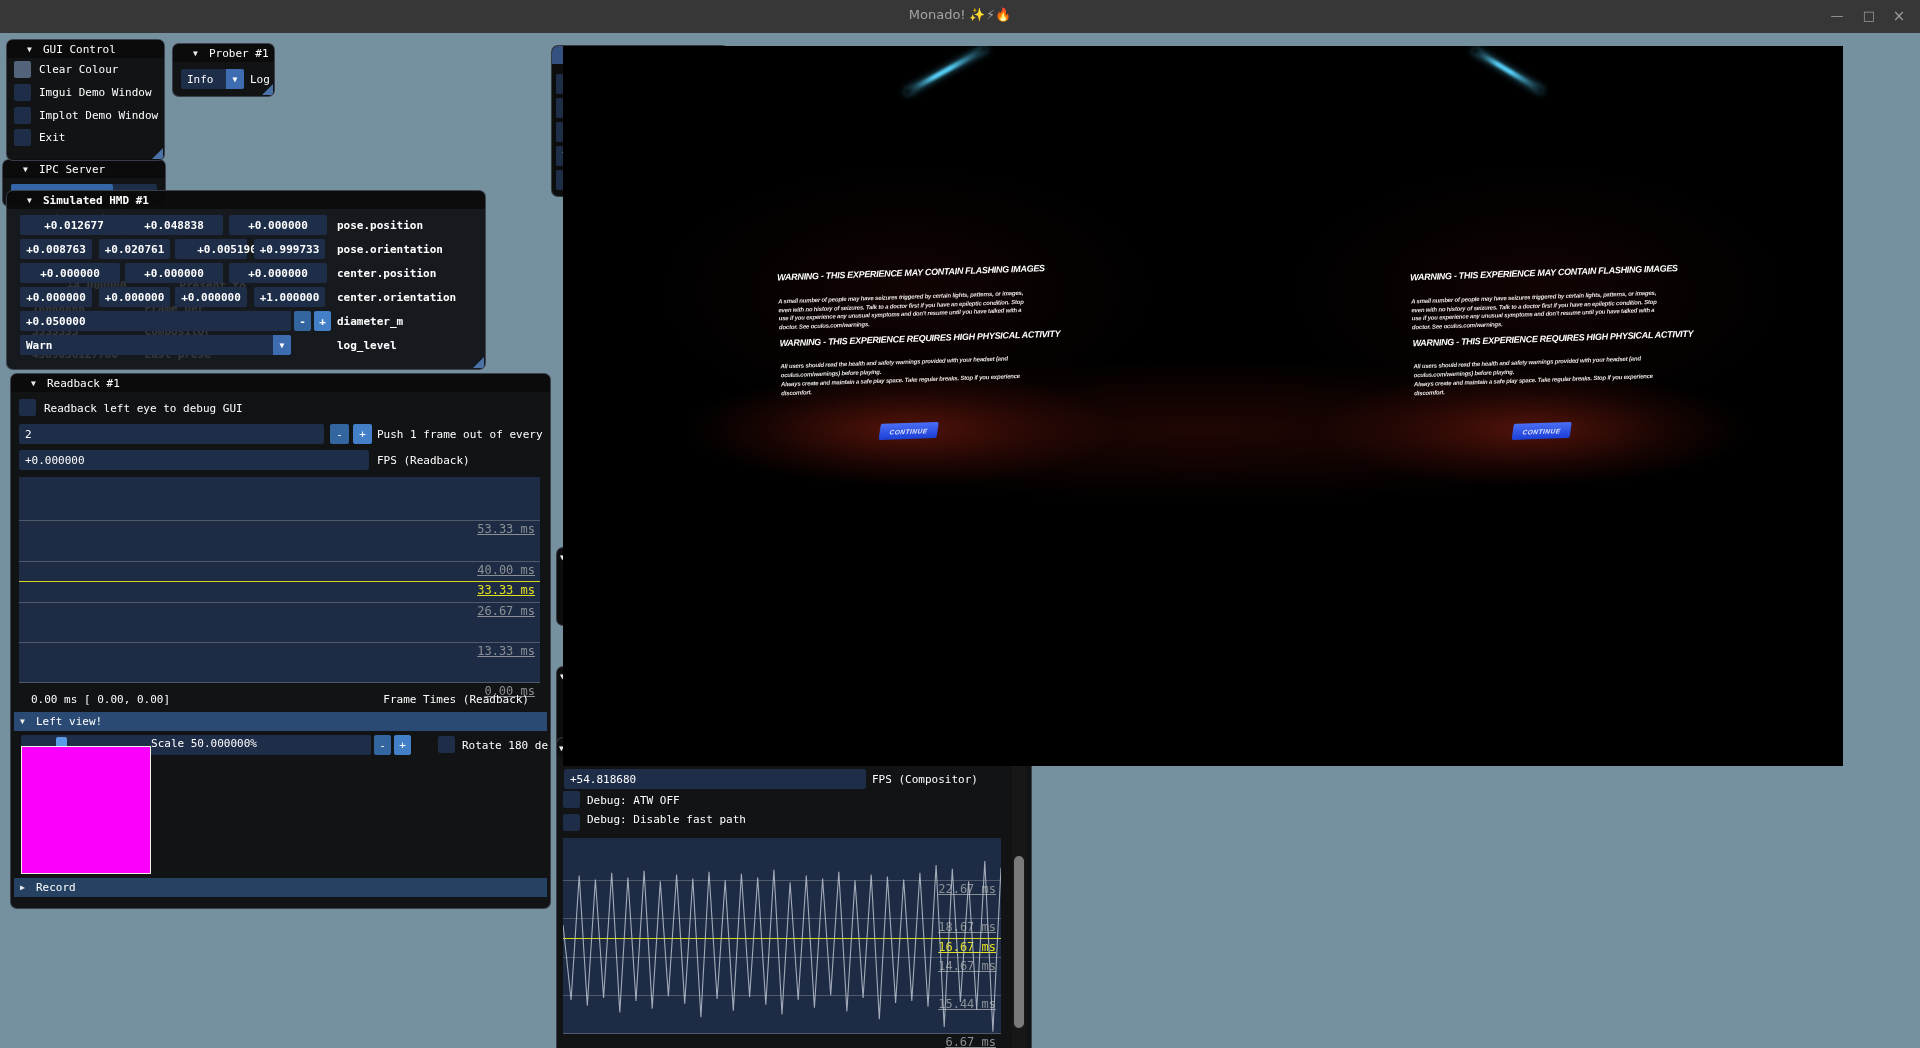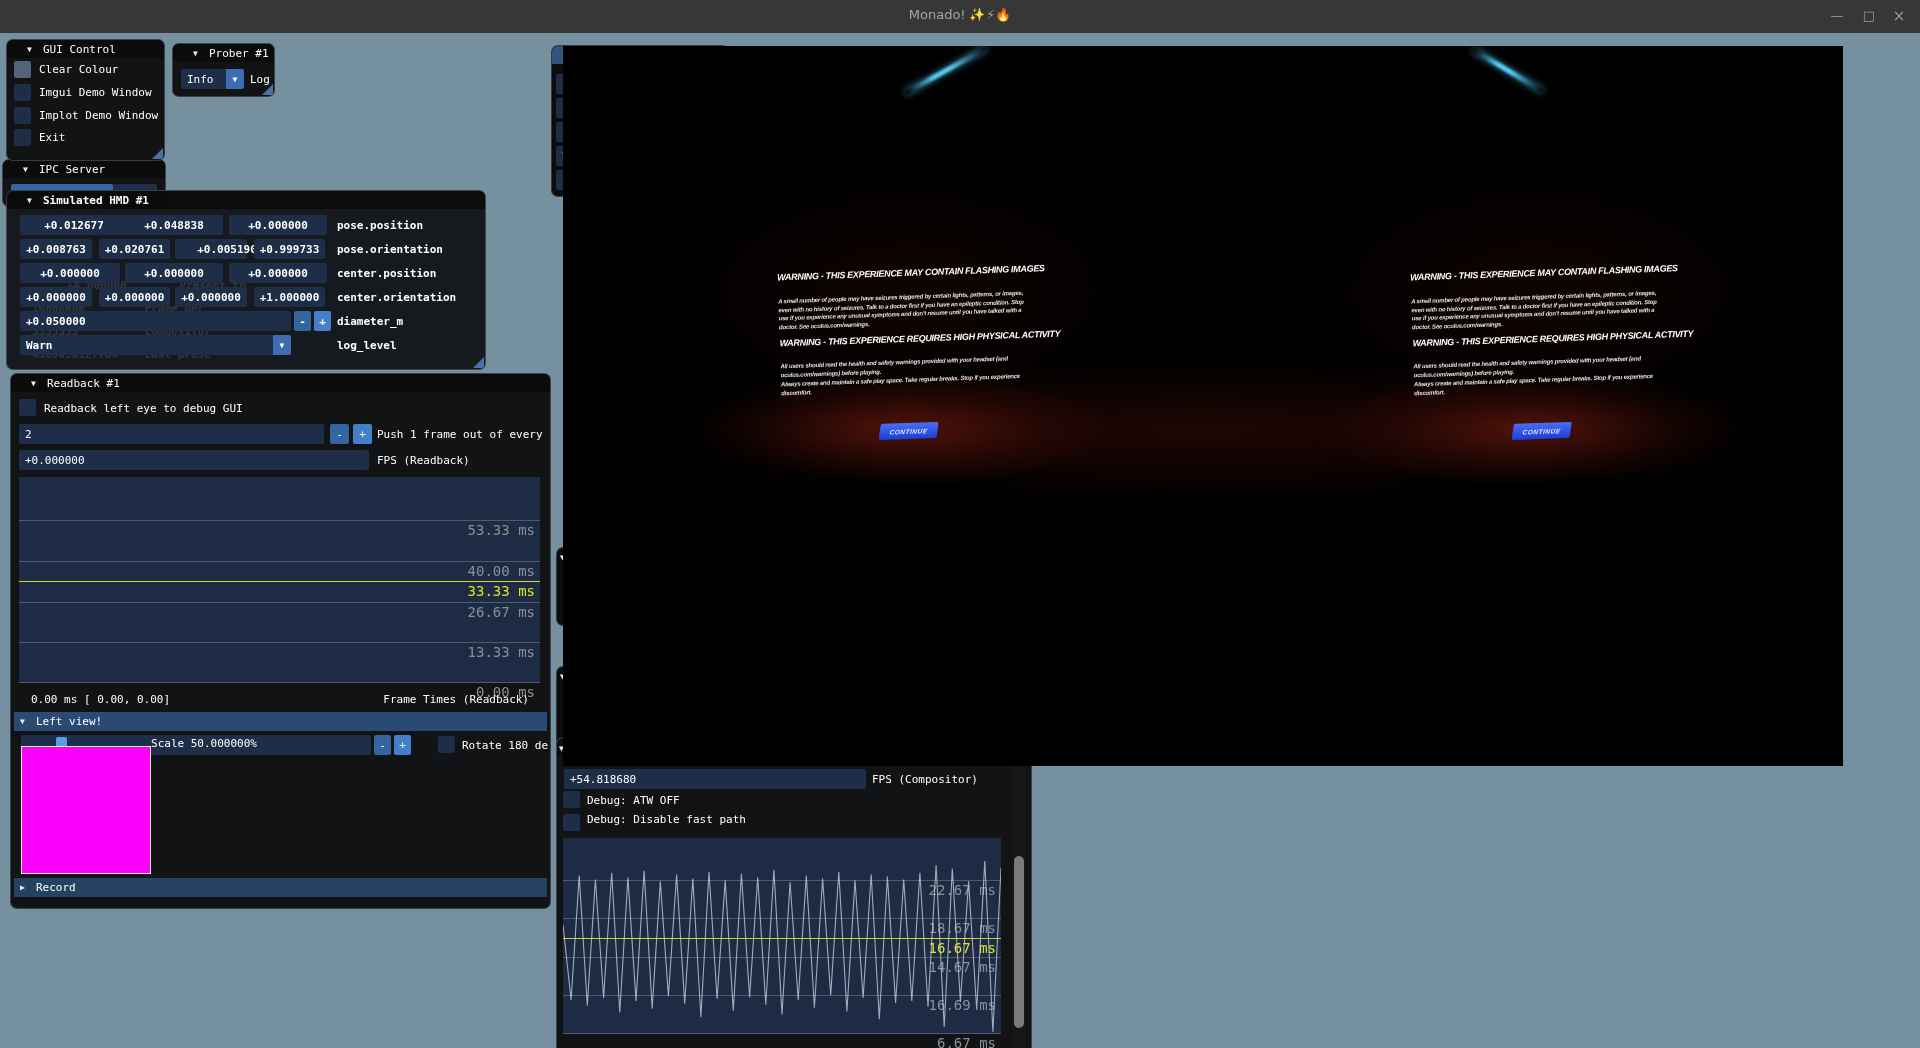--- a/index.html
+++ b/index.html
@@ -29,21 +29,21 @@
   .cb.light{background:#53647a;}
   .rowlabel{position:absolute;height:20px;display:flex;align-items:center;white-space:nowrap;}
   .header{position:absolute;height:19px;background:#2a4a73;display:flex;align-items:center;gap:6px;
           padding-left:6px;box-sizing:border-box;}
   .header.rec{background:#264263;}
   .grip{position:absolute;right:1px;bottom:1px;width:0;height:0;border-style:solid;
         border-width:0 0 11px 11px;border-color:transparent transparent #4a72a6 transparent;}
   .plot{position:absolute;background:#1e2b45;overflow:visible;}
   .gridline{position:absolute;left:0;right:0;height:1px;background:rgba(150,155,160,0.42);}
   .gridline.hl{background:#d6d61a;}
-  .gridlabel{position:absolute;right:5px;font-size:14px;color:#8b9094;white-space:pre;}
+  .gridlabel{position:absolute;right:5px;font-size:12px;color:#8b9094;white-space:pre;text-decoration:underline;}
   .gridlabel.hl{color:#e2e21e;}
   .combo-arrow{position:absolute;right:0;top:0;width:18px;height:20px;background:#3e6cb0;border-radius:0 2px 2px 0;
                display:flex;align-items:center;justify-content:center;font-size:8px;color:#fff;}
   .combo-arrow::before{content:"▼";}
   .ghost{position:absolute;opacity:0.13;white-space:pre;}
   .slidertext{position:absolute;left:16px;right:0;top:2px;text-align:center;}
   .slidergrab{position:absolute;top:2px;width:11px;height:16px;background:#5a9be6;border-radius:2px;}
   
   #vr-image{position:absolute;left:563px;top:46px;width:1280px;height:720px;background:#000;overflow:hidden;z-index:5;
             font-family:"Liberation Sans",sans-serif;}
@@ -254,21 +254,21 @@
   <div class="rowlabel" style="left:30px;top:71px;">Debug: Disable fast path</div>
 
   <div class="plot" id="comp-plot" style="left:6px;top:100px;width:438px;height:196px;">
       <div class="gridline" style="top: 41.7452px;"></div>
       <div class="gridlabel" style="top: 43.7452px;">22.67 ms</div>
       <div class="gridline" style="top: 80.3089px;"></div>
       <div class="gridlabel" style="top: 82.3089px;">18.67 ms</div>
       <div class="gridline" style="top: 118.873px;"></div>
       <div class="gridlabel" style="top: 120.873px;">14.67 ms</div>
       <div class="gridline" style="top: 157.436px;"></div>
-      <div class="gridlabel" style="top: 159.436px;">16.69 ms</div>
+      <div class="gridlabel" style="top: 159.436px;">15.44 ms</div>
       <div class="gridline" style="top: 195px;"></div>
       <div class="gridlabel" style="top: 197px;">6.67 ms</div>
       <div class="gridline hl" style="top: 99.5908px;"></div>
       <div class="gridlabel hl" style="top: 101.591px;">16.67 ms</div>
       <svg width="438" height="196" style="position: absolute; left: 0px; top: 0px; overflow: hidden;">
         <polyline points="0.0,86.8 8.1,162.0 16.2,37.6 24.3,167.8 32.4,41.5 40.6,160.0 48.7,34.7 56.8,174.5 64.9,39.5 73.0,162.9 81.1,32.8 89.2,170.6 97.3,43.4 105.4,158.1 113.6,36.6 121.7,165.8 129.8,40.5 137.9,179.3 146.0,33.7 154.1,161.0 162.2,42.4 170.3,172.6 178.4,35.7 186.6,159.1 194.7,39.5 202.8,166.8 210.9,31.8 219.0,176.4 227.1,44.3 235.2,162.0 243.3,37.6 251.4,169.7 259.6,40.5 267.7,157.1 275.8,33.7 283.9,173.5 292.0,42.4 300.1,160.0 308.2,36.6 316.3,181.2 324.4,38.6 332.6,164.9 340.7,41.5 348.8,162.9 356.9,34.7 365.0,168.7 373.1,27.0 381.2,189.0 389.3,30.9 397.4,163.9 405.6,43.4 413.7,171.6 421.8,23.1 429.9,193.8 438.0,29.9" fill="none" stroke="#c3ccd6" stroke-width="1.1" stroke-opacity="0.8"></polyline>
       </svg>
     </div>
 
   <div style="position:absolute;right:5px;top:5px;bottom:5px;width:14px;background:#171717;border-radius:7px;">

